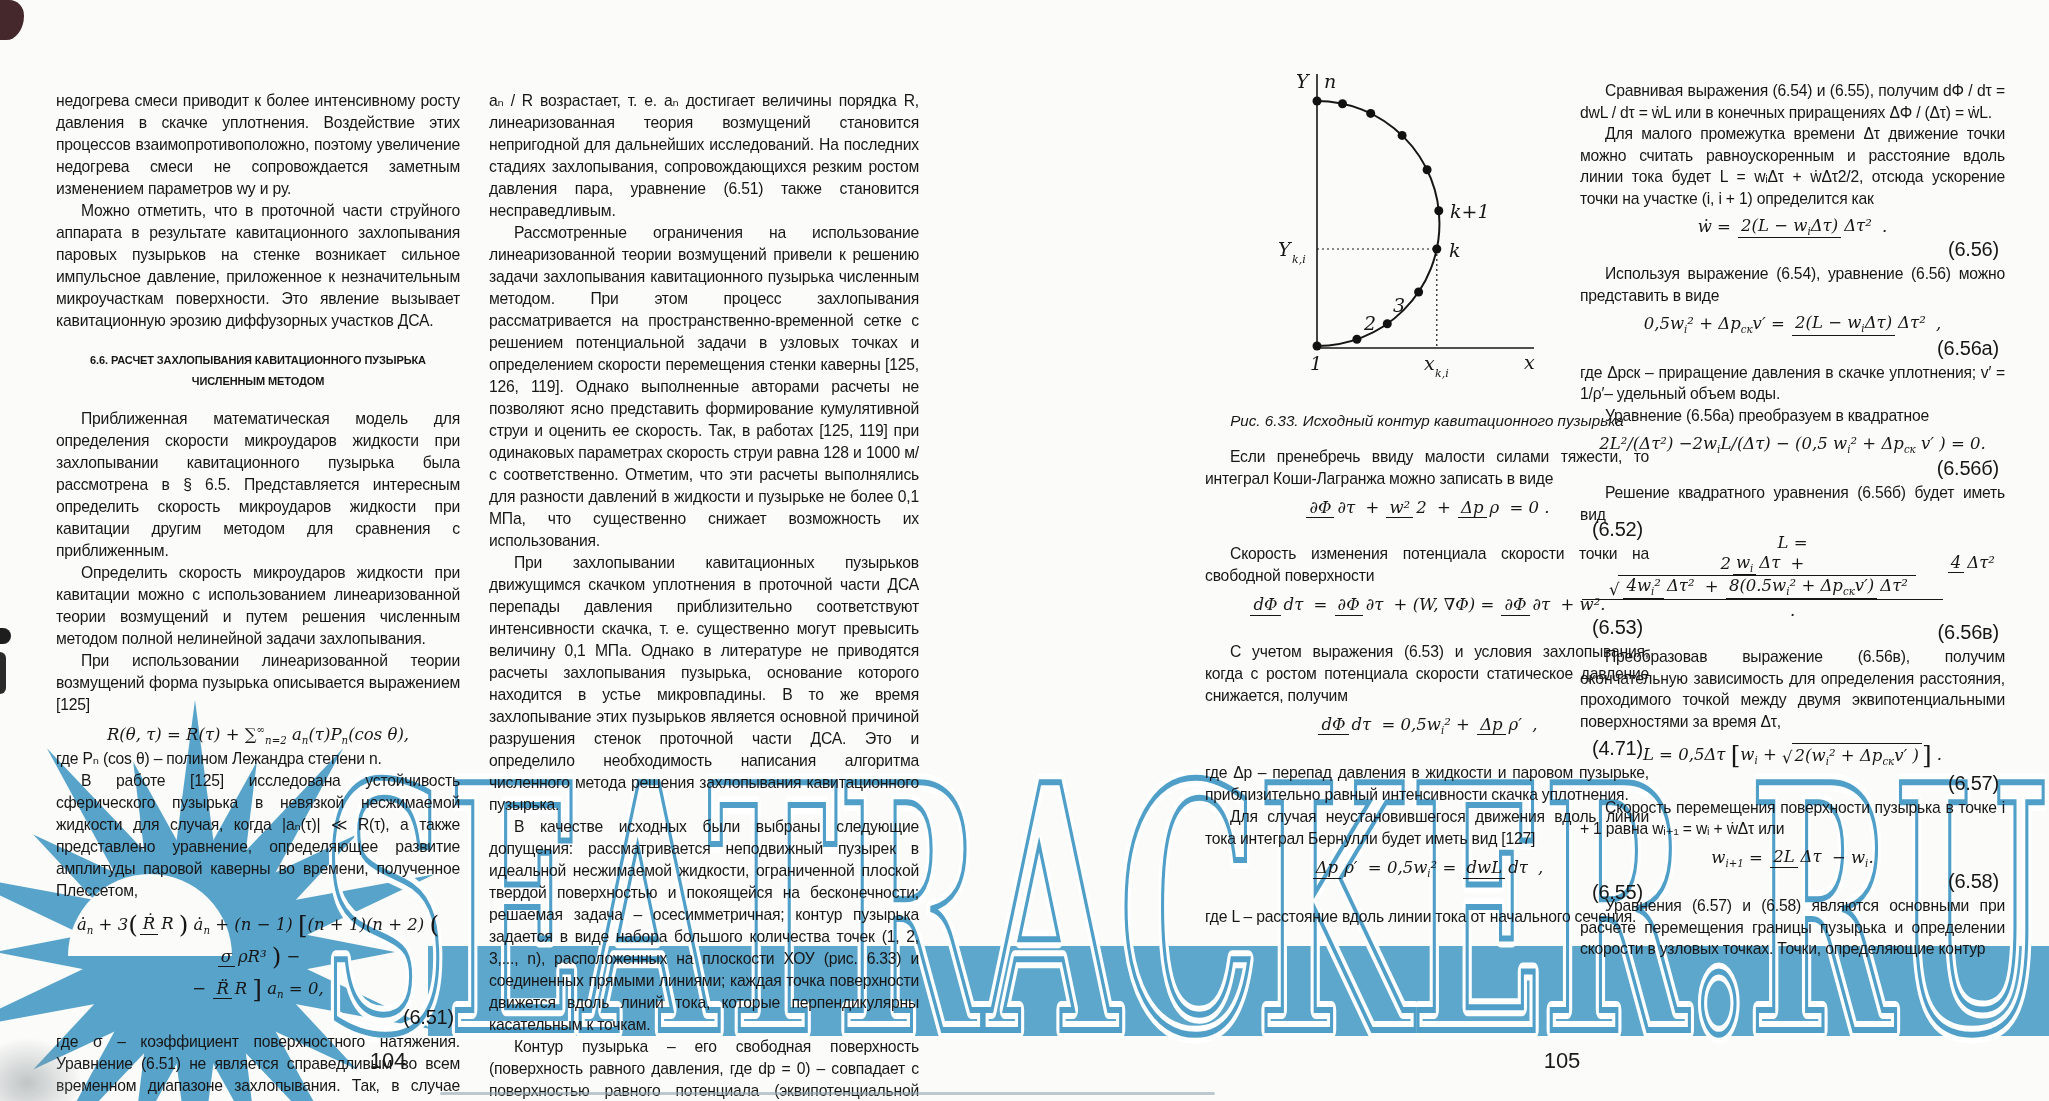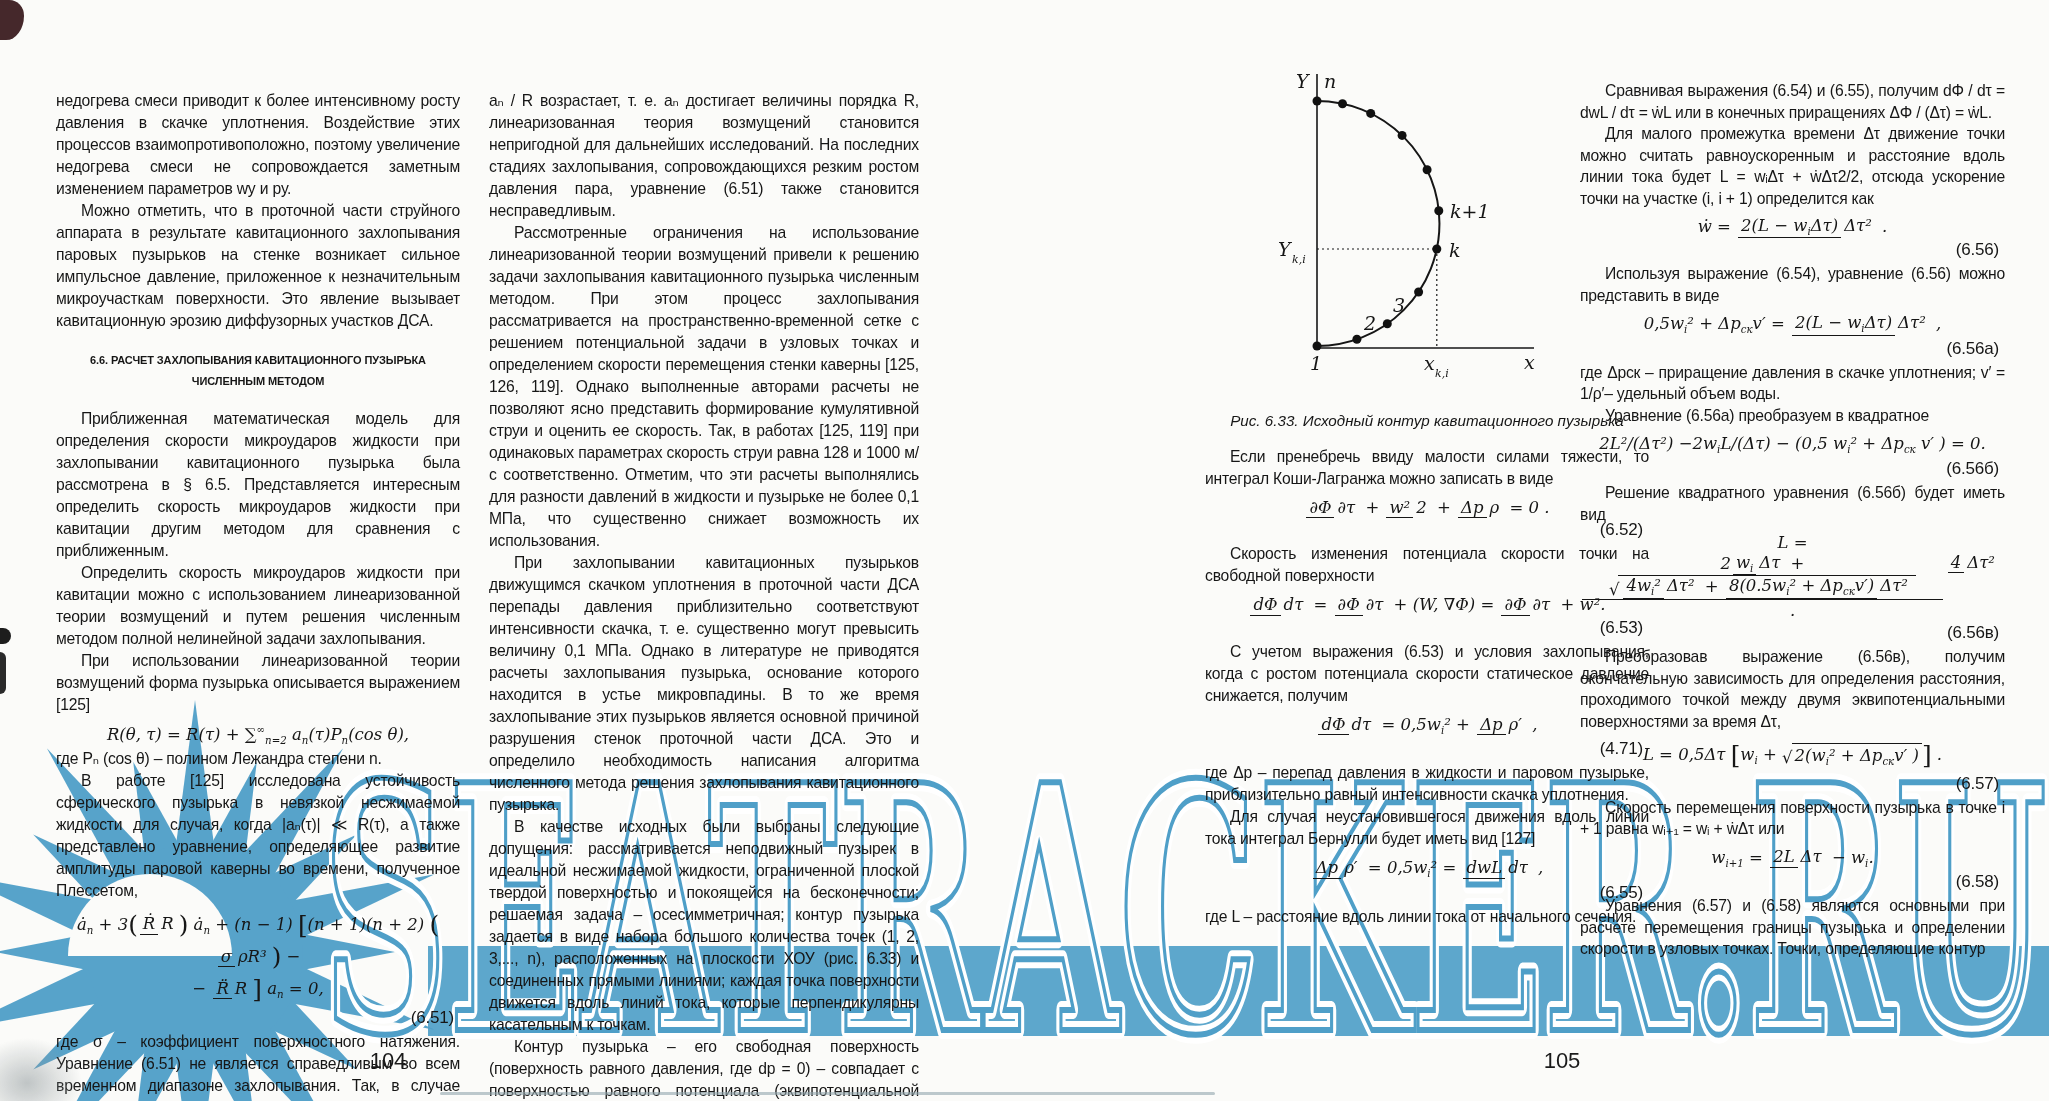--- a/index.html
+++ b/index.html
@@ -12,21 +12,21 @@
   .c3{left:1205px;top:398px;width:444px;margin-top:12px;}
   .c4{left:1580px;top:80px;width:425px;line-height:21.5px;}
   .col p{margin:0;}
   .col p.ind{text-indent:25px;}
   .hd{font-weight:700;text-align:center;font-size:11px;line-height:21px;margin:18px 2px 16px;letter-spacing:-0.1px;}
   .cap{font-style:italic;text-align:center;font-size:15.2px;margin:0 2px 14px;letter-spacing:0;}
   .eqwrap{margin:7px 0 1px;}
   .eq{text-align:center;font-family:"DejaVu Serif","Liberation Serif",serif;font-style:italic;
       font-size:16.5px;line-height:1.3;letter-spacing:0;}
   .eqnum{text-align:right;font-family:"Liberation Sans","DejaVu Sans",sans-serif;font-style:normal;
-         font-size:17px;line-height:19px;margin:2px 6px 4px 0;color:#161616;}
+         font-size:20px;line-height:19px;margin:2px 6px 4px 0;color:#161616;}
   .eq sub,.eq sup{font-size:62%;letter-spacing:0;}
   .frac{display:inline-flex;flex-direction:row;vertical-align:middle;text-align:center;
         line-height:1.12;margin:0 2px;}
   .fn{border-bottom:1.3px solid currentColor;padding:0 3px;display:block;}
   .fd{padding:0 3px;display:block;}
   .sqrt{display:inline-flex;align-items:stretch;vertical-align:middle;}
   .rad{display:flex;align-items:flex-end;font-style:normal;margin-right:-1px;}
   .rc{border-top:1.4px solid currentColor;padding:1px 3px 0;}
   .big{font-size:150%;font-style:normal;vertical-align:middle;}
   .pn{position:absolute;font-size:22px;color:#1a1a1a;width:100px;text-align:center;z-index:3;}

